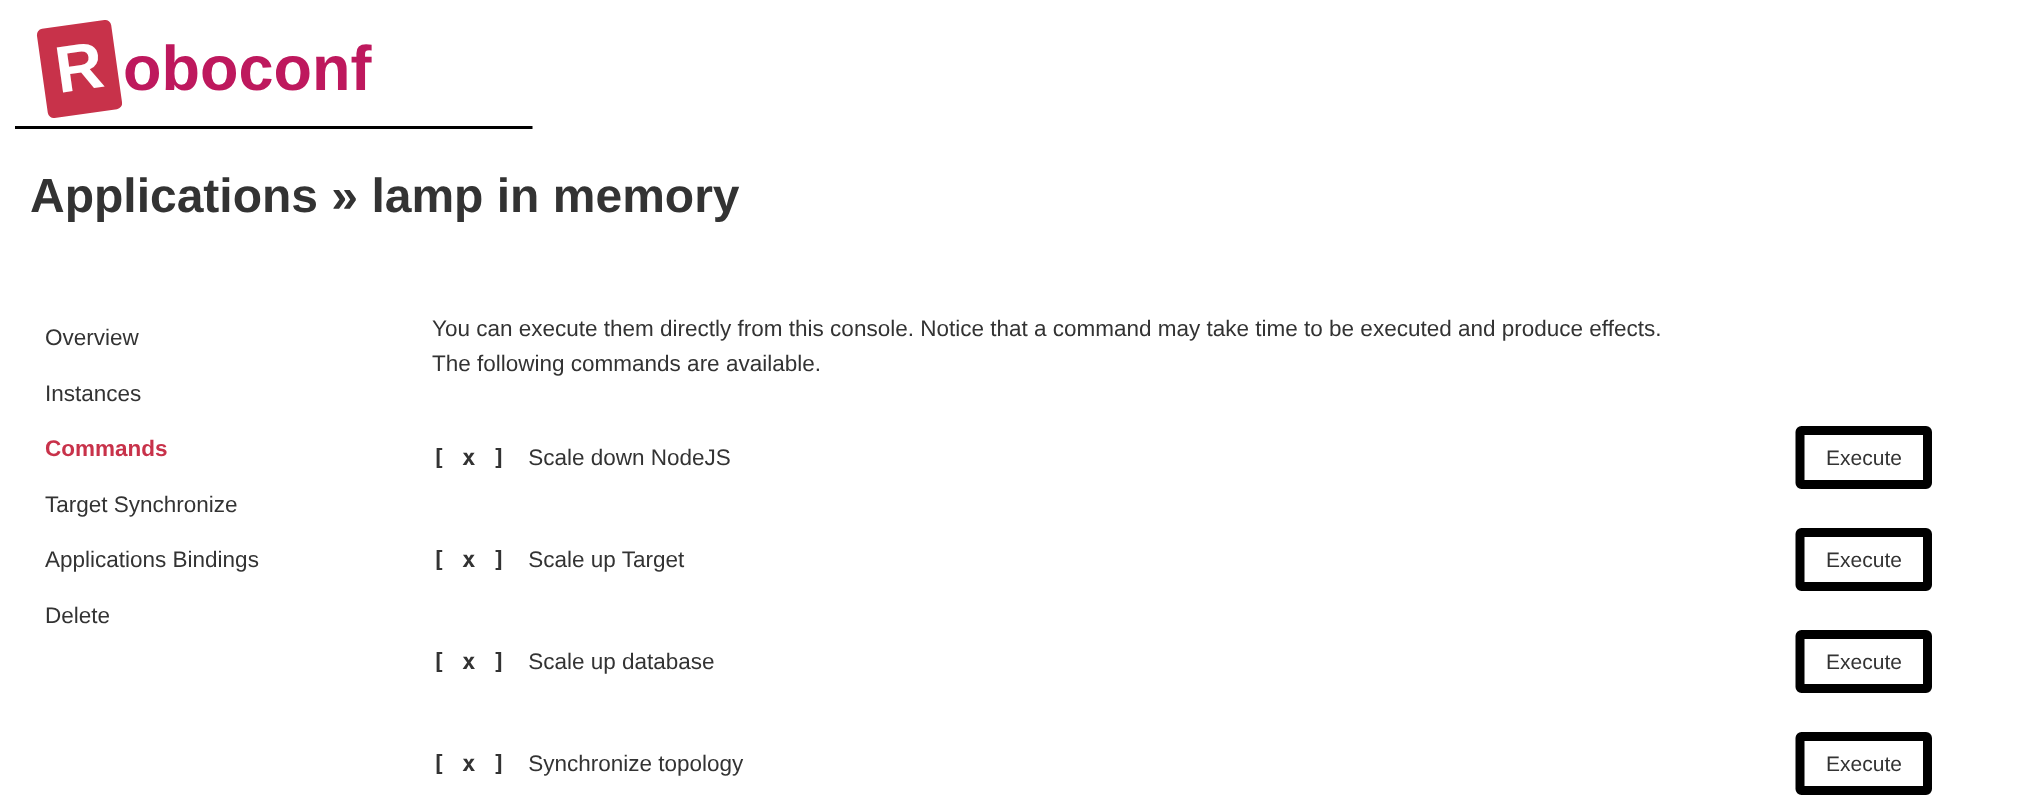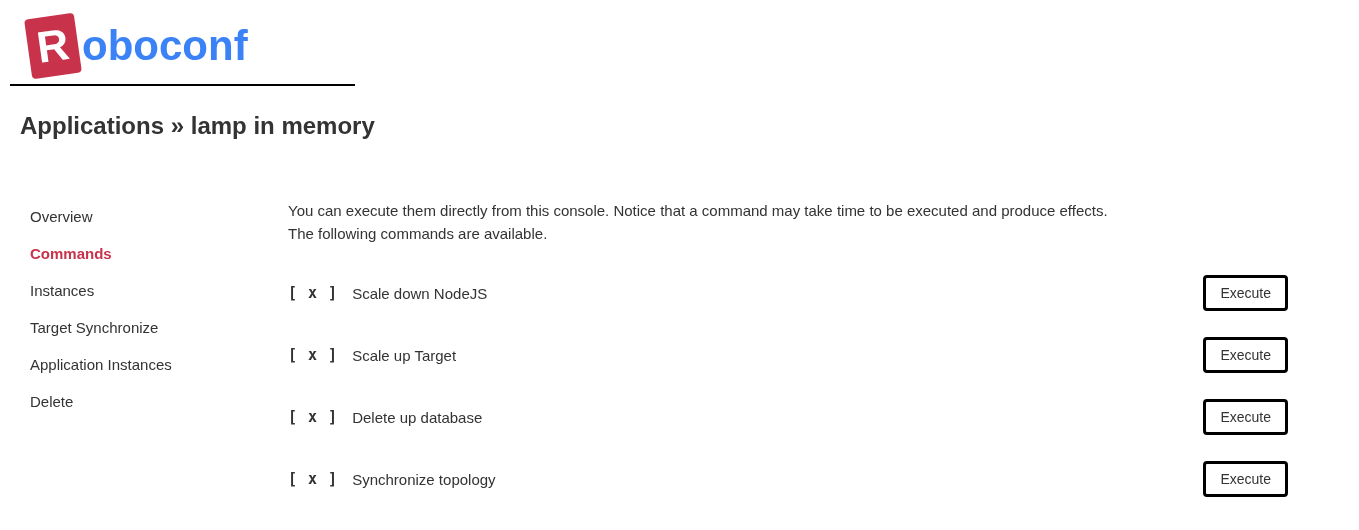--- a/index.html
+++ b/index.html
@@ -40,26 +40,26 @@
       top: 50%; left: 50%;
       transform: translate(-50%, -50%) rotate(0deg);
       color: #fff;
       font-weight: bold;
       font-size: 44px;
       font-family: Arial, sans-serif;
     }
     .logo-text {
       font-size: 42px;
       font-weight: bold;
-      color: #3b82f6;
+      color: #be185d;
       font-family: Arial, sans-serif;
       letter-spacing: 0px;
     }
     .breadcrumb {
-      font-size: 24px;
+      font-size: 32px;
       font-weight: bold;
       color: #333;
       margin: 0 0 60px 10px;
     }
     .content {
       display: flex;
       gap: 48px;
       padding-left: 20px;
     }
     .sidebar {
@@ -106,21 +106,21 @@
       font-weight: bold;
       letter-spacing: 1px;
     }
     .command-label {
       font-size: 15px;
       font-weight: normal;
       color: #333;
     }
     .execute-btn {
       background: #fff;
-      border: 3px solid #000000;
+      border: 6px solid #000000;
       border-radius: 4px;
       padding: 7px 14px;
       font-size: 14px;
       color: #333;
       cursor: pointer;
     }
   </style>
 </head>
 <body>
 
@@ -137,24 +137,24 @@
 
   <h1 class="breadcrumb">
     <span>Applications</span>
     <span>»</span>
     <span>lamp in memory</span>
   </h1>
 
   <div class="content">
     <div class="sidebar" id="sidebar">
         <div class="sidebar-item">Overview</div>
+        <div class="sidebar-item">Instances</div>
         <div class="sidebar-item active">Commands</div>
-        <div class="sidebar-item">Instances</div>
         <div class="sidebar-item">Target Synchronize</div>
-        <div class="sidebar-item">Application Instances</div>
+        <div class="sidebar-item">Applications Bindings</div>
         <div class="sidebar-item">Delete</div>
       </div>
 
     <div class="main">
       <div class="intro">
         <p>You can execute them directly from this console. Notice that a command may take time to be executed and produce effects.</p>
         <p>The following commands are available.</p>
       </div>
       <div class="commands-list" id="commands-list">
           <div class="command-row">
@@ -167,21 +167,21 @@
           <div class="command-row">
             <div class="command-left">
               <span class="command-marker">[ x ]</span>
               <span class="command-label">Scale up Target</span>
             </div>
             <button class="execute-btn">Execute</button>
           </div>
           <div class="command-row">
             <div class="command-left">
               <span class="command-marker">[ x ]</span>
-              <span class="command-label">Delete up database</span>
+              <span class="command-label">Scale up database</span>
             </div>
             <button class="execute-btn">Execute</button>
           </div>
           <div class="command-row">
             <div class="command-left">
               <span class="command-marker">[ x ]</span>
               <span class="command-label">Synchronize topology</span>
             </div>
             <button class="execute-btn">Execute</button>
           </div>

